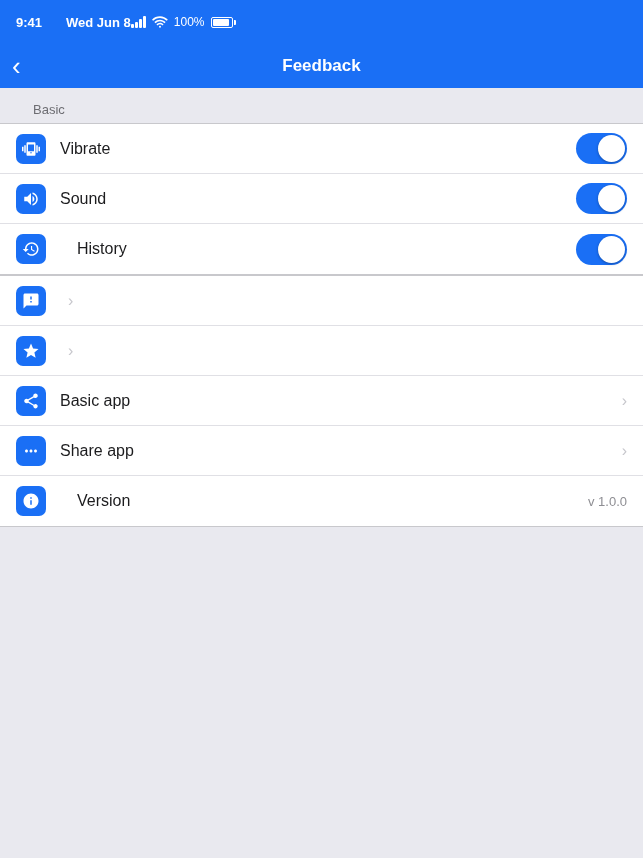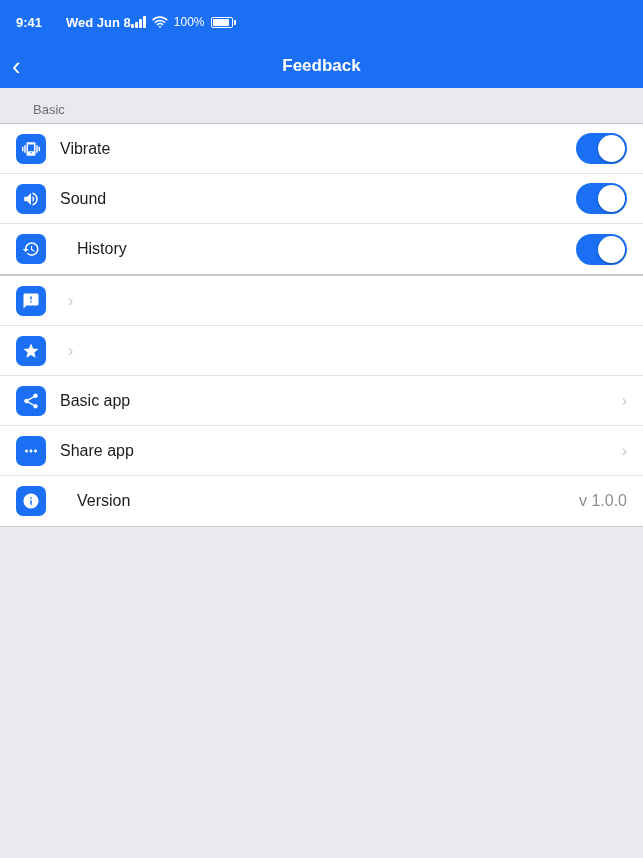--- a/index.html
+++ b/index.html
@@ -124,21 +124,21 @@
 
     
     .chevron {
       color: #c7c7cc;
       font-size: 16px;
       margin-left: 8px;
     }
 
     
     .row-value {
-      font-size: 16px;
+      font-size: 13px;
       color: #8e8e93;
       text-align: center;
     }
 
     .empty-area {
       flex: 1;
       background: #e9e9ef;
     }
 
     

